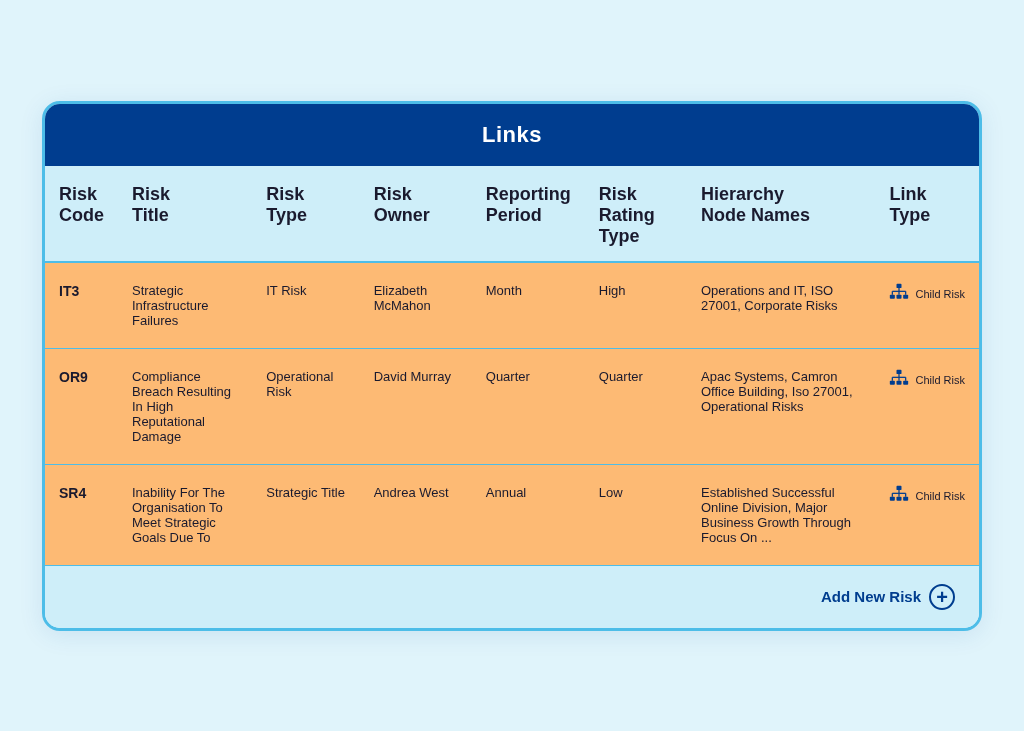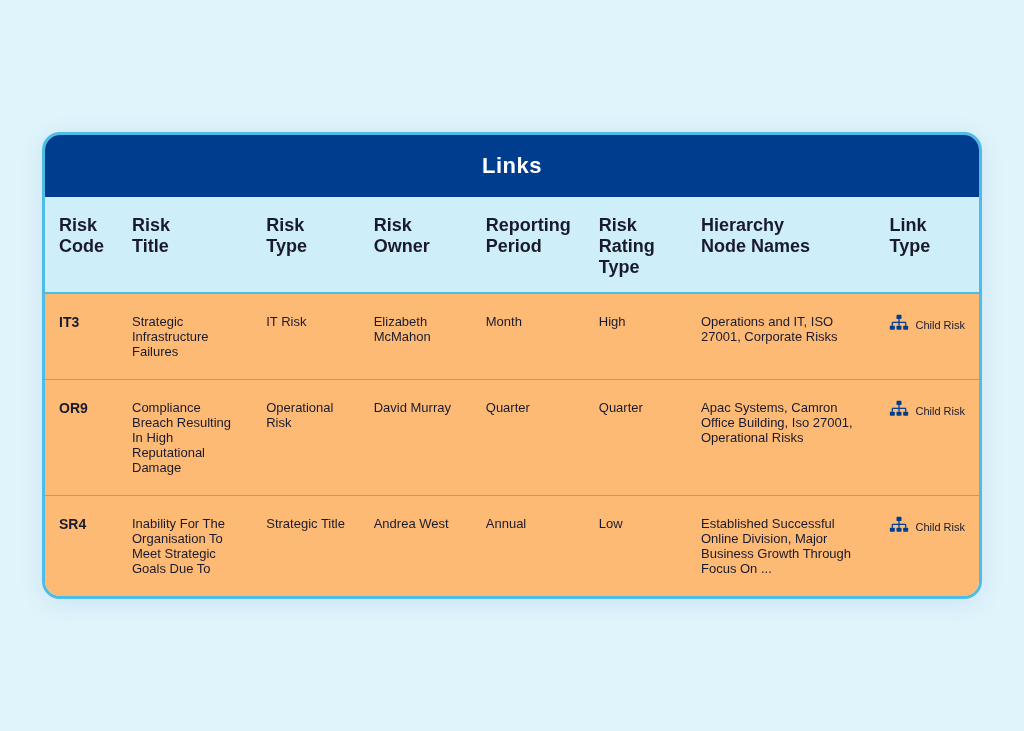--- a/index.html
+++ b/index.html
@@ -260,13 +260,19 @@
       <line x1="20" y1="10" x2="20" y2="14" stroke="#003d8f" stroke-width="1.5"></line>
     </svg></span>
                 <span>Child Risk</span>
               </div>
             </td>
           </tr>
         </tbody>
     </table>
   </div>
 
+  <div class="footer">
+    <button class="add-new-risk">
+      <span>Add New Risk</span>
+      <span class="add-icon">+</span>
+    </button>
+  </div>
 </div>
 
 </body></html>

